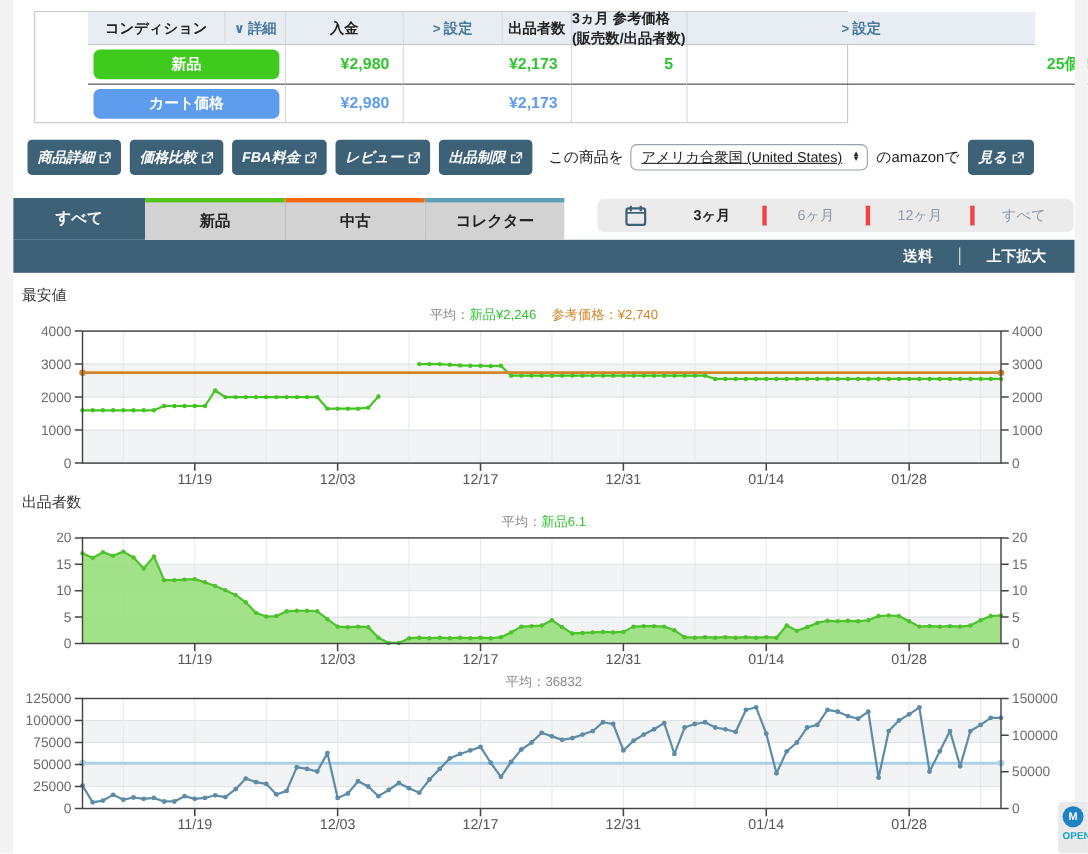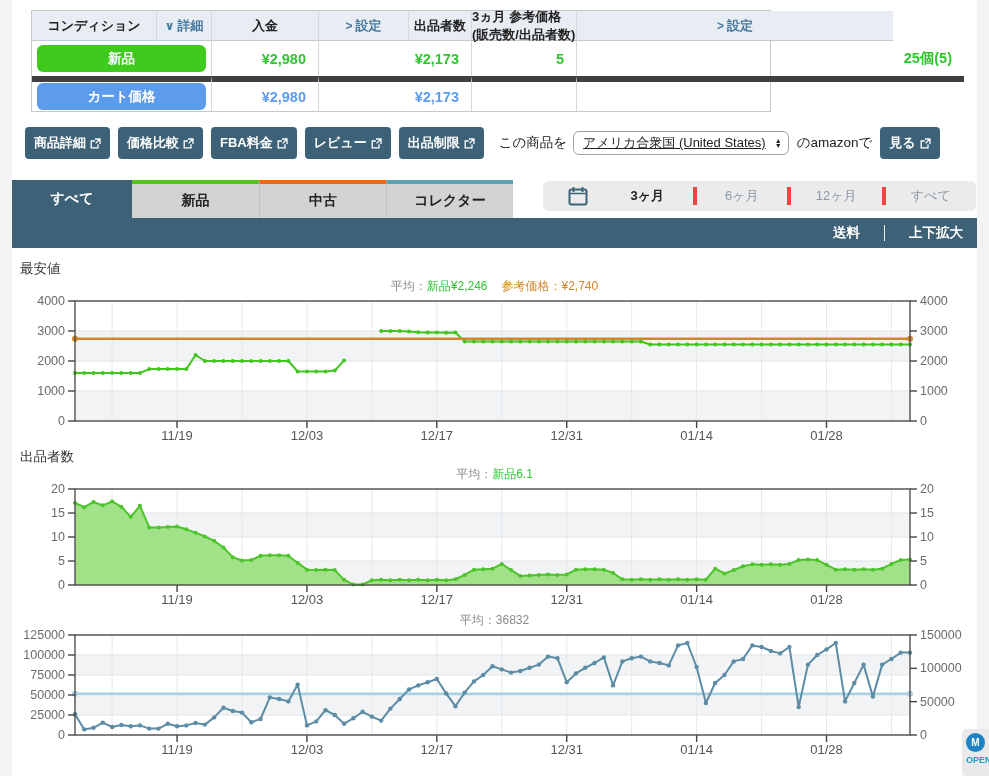--- a/index.html
+++ b/index.html
@@ -6,57 +6,57 @@
   html,body { width:989px; height:776px; overflow:hidden; background:#fff;
     font-family:"Liberation Sans","DejaVu Sans",sans-serif; color:#333; position:relative; }
   .side-strip { position:absolute; top:0; bottom:0; width:12px; background:#f3f3f4; z-index:1; }
   .side-strip.left { left:0; }
   .side-strip.right { right:0; }
   .content { position:absolute; left:12px; top:0; width:965px; }
 
   
   .cond-table { margin:10px 0 15px 19px; width:740px; border:1px solid #c6c9cc;
     display:grid; grid-template-columns:124px 55px 107px 90px 63px 105px 317px 71px;
-    grid-template-rows:30px 35px 35px; font-size:13px; }
+    grid-template-rows:30px 35px 35px; font-size:13px;padding-left:48px; }
   .cell { display:flex; align-items:center; }
   .hd { background:#e8edf3; border-bottom:1px solid #c6c9cc; justify-content:center;
     font-weight:bold; color:#222; }
   .bl { border-left:1px solid #d3d8dc; }
-  .row-sep { border-top:6px solid #404040; }
+  .row-sep { border-top:1px solid #404040; }
   .hdr-link { color:#47799f; font-weight:bold; cursor:pointer; }
   .hdr-link .cv { font-weight:bold; margin-right:3px; font-size:12px; }
   .pill { flex:1; margin:4px 5px; height:27px; border-radius:6px; color:#fff;
     font-weight:bold; font-size:13.5px; display:flex; align-items:center; justify-content:center;
     cursor:pointer; }
   .pill.green { background:#3fcb1e; }
   .pill.blue  { background:#5d9cec; }
   .val { justify-content:flex-end; padding-right:12px; font-weight:bold; font-size:14.5px; }
   .val.green { color:#2fc52f; }
   .val.blue  { color:#5d9cec; }
 
   
   .actions { margin:15px 0 0 13px; display:flex; align-items:center; }
   .act-btn { background:#3d6278; color:#fff; font-weight:bold; font-size:13px;
     border:none; border-radius:4px; padding:7px 9px; margin-right:8px;
-    display:inline-flex; align-items:center; gap:4px; cursor:pointer; }
+    display:inline-flex; align-items:center; gap:4px; cursor:pointer;font-style:italic; }
   .act-btn svg { display:block; }
   .pre-text { margin-left:7px; font-size:13.5px; color:#222; }
   .country-select { margin:0 6px; border:1px solid #97a1a8; border-radius:6px;
     padding:2px 22px 2px 9px; font-size:13px; color:#222; position:relative;
     text-decoration:underline; cursor:pointer; background:#fff; white-space:nowrap; }
   .country-select .updown { position:absolute; right:6px; top:50%; transform:translateY(-50%);
     display:flex; flex-direction:column; line-height:4.5px; font-size:7px; color:#222;
     text-decoration:none; }
   .view-btn { margin-left:8px; }
 
   
   .tabbar { position:relative; margin-top:21px; height:68px; }
   .tab-strip { position:absolute; left:0; top:38px; width:965px; height:30px;
     background:#3d6278; display:flex; justify-content:flex-end; align-items:center;
-    color:#fff; font-weight:bold; font-size:13.5px; padding-right:14px; }
+    color:#fff; font-weight:bold; font-size:13.5px; padding-right:26px; }
   .tab-strip .lbl { cursor:pointer; }
   .tab-strip .vdiv { width:1px; height:16px; background:#e8eef2; margin:0 24px; }
   .tab-all { position:absolute; left:0; top:0; width:120px; height:38px; background:#3d6278;
     color:#fff; font-weight:bold; font-size:14px; display:flex; align-items:center;
     justify-content:center; cursor:pointer; }
   .tab { position:absolute; top:0; height:38px; width:127px; background:#d2d2d2;
     border-top:4px solid #999; color:#222; font-weight:bold; font-size:14px;
     display:flex; align-items:center; justify-content:center; cursor:pointer; }
   .tab + .tab { border-left:1px solid #bfbfbf; }
   .t1 { left:120px; } .t2 { left:247px; } .t3 { left:374px; }

